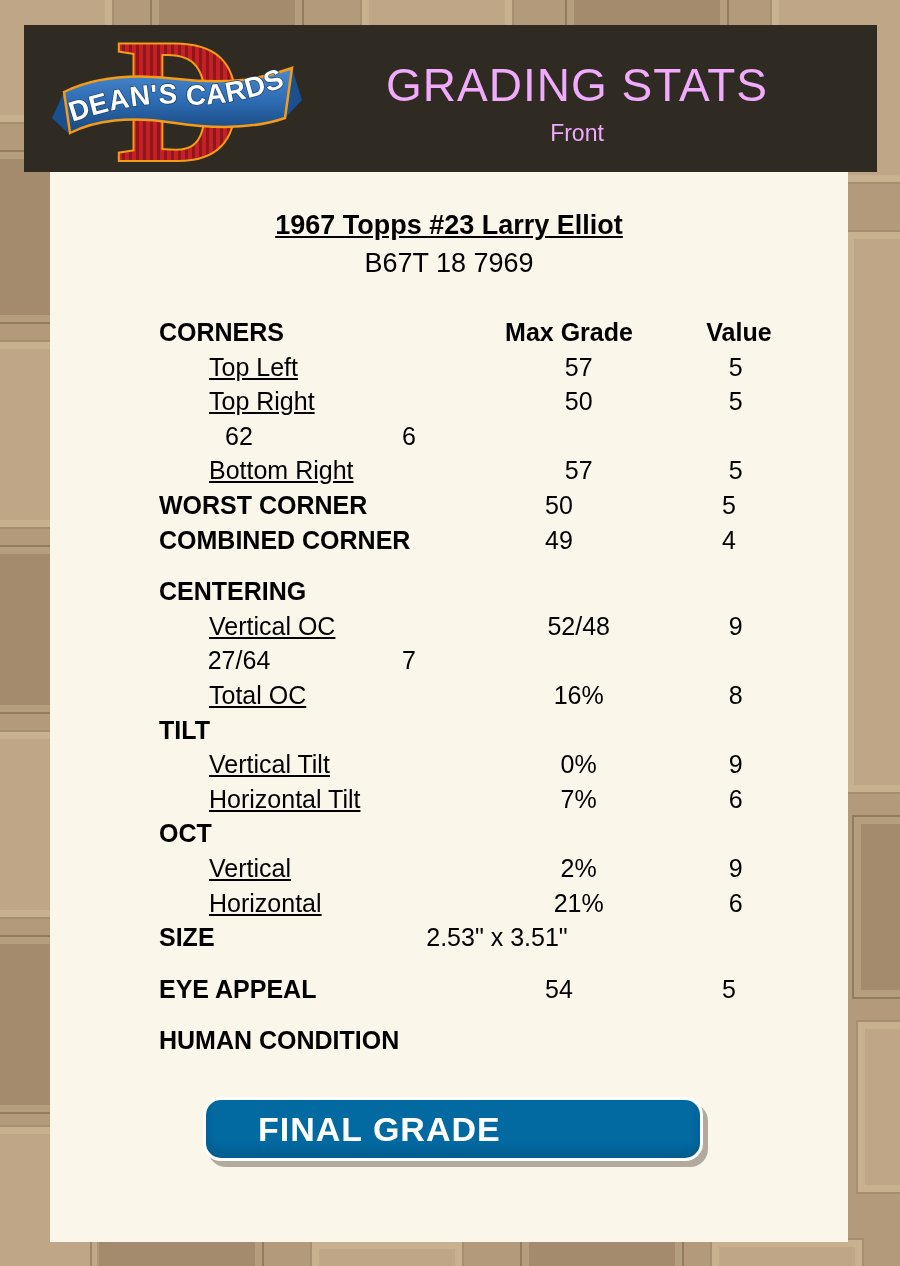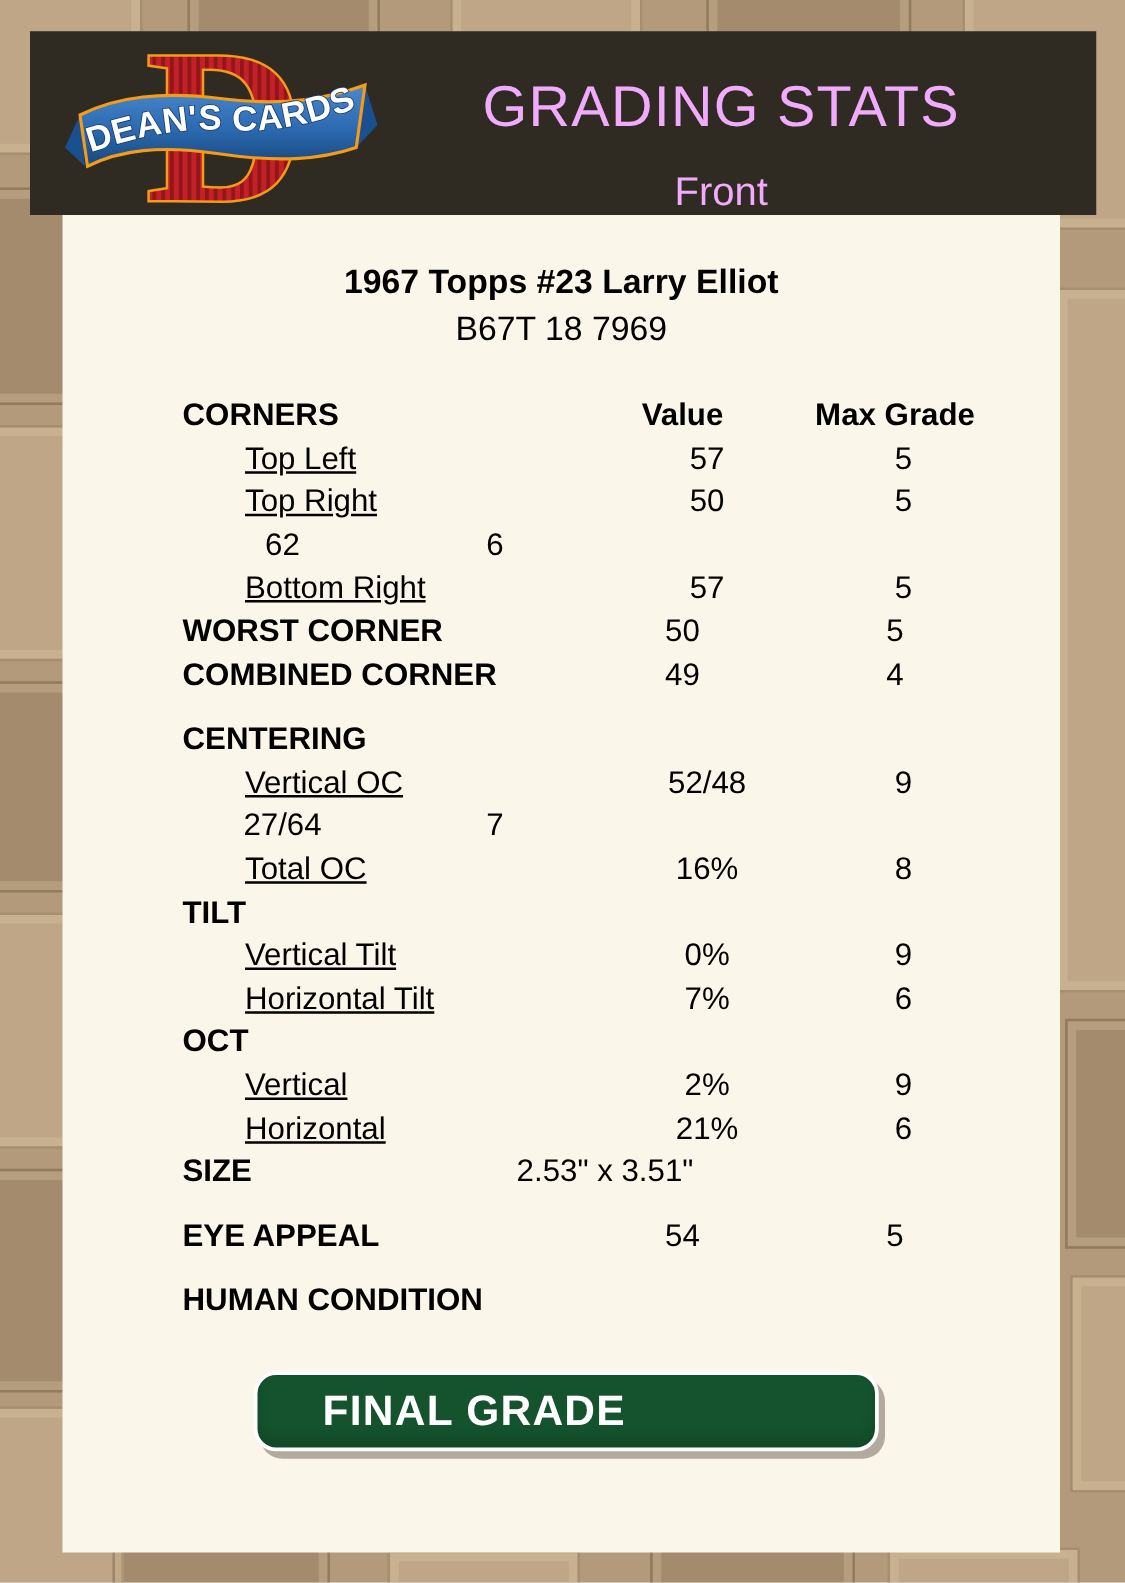--- a/index.html
+++ b/index.html
@@ -21,43 +21,43 @@
   
   .header-bar{
     position:absolute;left:24px;top:25px;width:853px;height:147px;
     background:#2F2A22;z-index:2;
   }
   .logo{position:absolute;left:28px;top:5px;width:250px;height:140px;overflow:visible;}
   .header-text{
     position:absolute;left:293px;top:34px;width:520px;text-align:center;color:#f0abfc;
   }
   .header-title{font-size:46px;line-height:52px;letter-spacing:1px;}
-  .header-subtitle{font-size:32px;line-height:44px;margin-top:20px;}
+  .header-subtitle{font-size:23px;line-height:44px;margin-top:0;}
   
   .panel{
     position:absolute;left:50px;top:172px;width:798px;height:1070px;
     background:#FBF6EA;z-index:1;color:#000;
   }
-  .card-title{position:absolute;left:0;top:38px;width:100%;text-align:center;font-size:27px;font-weight:bold;}
+  .card-title{position:absolute;left:0;top:38px;width:100%;text-align:center;font-size:27px;font-weight:bold;text-decoration:underline;}
   .card-id{position:absolute;left:0;top:76px;width:100%;text-align:center;font-size:27px;}
   
-  .gtable{position:absolute;left:96px;top:143px;width:660px;}
+  .gtable{position:absolute;left:109px;top:143px;width:660px;}
   .trow{display:flex;height:34.6px;align-items:center;}
   .trow.gap-above{margin-top:17px;align-items:center;}
   .cell{font-size:25px;line-height:34.6px;white-space:nowrap;}
   .cell.label{width:320px;}
   .cell.value{width:160px;text-align:center;}
   .cell.max{width:180px;text-align:center;}
   .bold{font-weight:bold;}
   .indent{padding-left:50px;text-decoration:underline;}
   .size-shift{transform:translateX(-62px);}
   
   .final-grade{
     position:absolute;left:203px;top:1097px;width:500px;height:64px;
-    background:#14532d;border:3px solid #FFFFFF;border-radius:18px;
+    background:#0369a1;border:3px solid #FFFFFF;border-radius:18px;
     box-shadow:5px 6px 0 rgba(170,162,148,0.9), inset 0 -8px 10px rgba(0,0,0,0.12);
     color:#FFFFFF;font-family:"Liberation Sans", sans-serif;
     font-size:34px;font-weight:bold;letter-spacing:1px;
     text-align:right;padding:0 0 0 52px;cursor:pointer;z-index:3;
     display:flex;align-items:center;box-sizing:border-box;
   }
 </style>
 </head>
 <body>
 
@@ -82,22 +82,22 @@
   <div class="bg-card" style="left:710px;top:1238px;width:150px;height:100px;"></div>
 </div>
 
 <div class="panel">
   <div class="card-title">1967 Topps #23 Larry Elliot</div>
   <div class="card-id">B67T 18 7969</div>
 
   <div class="gtable">
     <div class="trow">
       <div class="cell label bold">CORNERS</div>
+      <div class="cell max bold">Max Grade</div>
       <div class="cell value bold">Value</div>
-      <div class="cell max bold">Max Grade</div>
     </div>
 
     <div class="trow">
       <div class="cell label indent">Top Left</div>
       <div class="cell value">57</div>
       <div class="cell max">5</div>
     </div>
     <div class="trow">
       <div class="cell label indent">Top Right</div>
       <div class="cell value">50</div>

